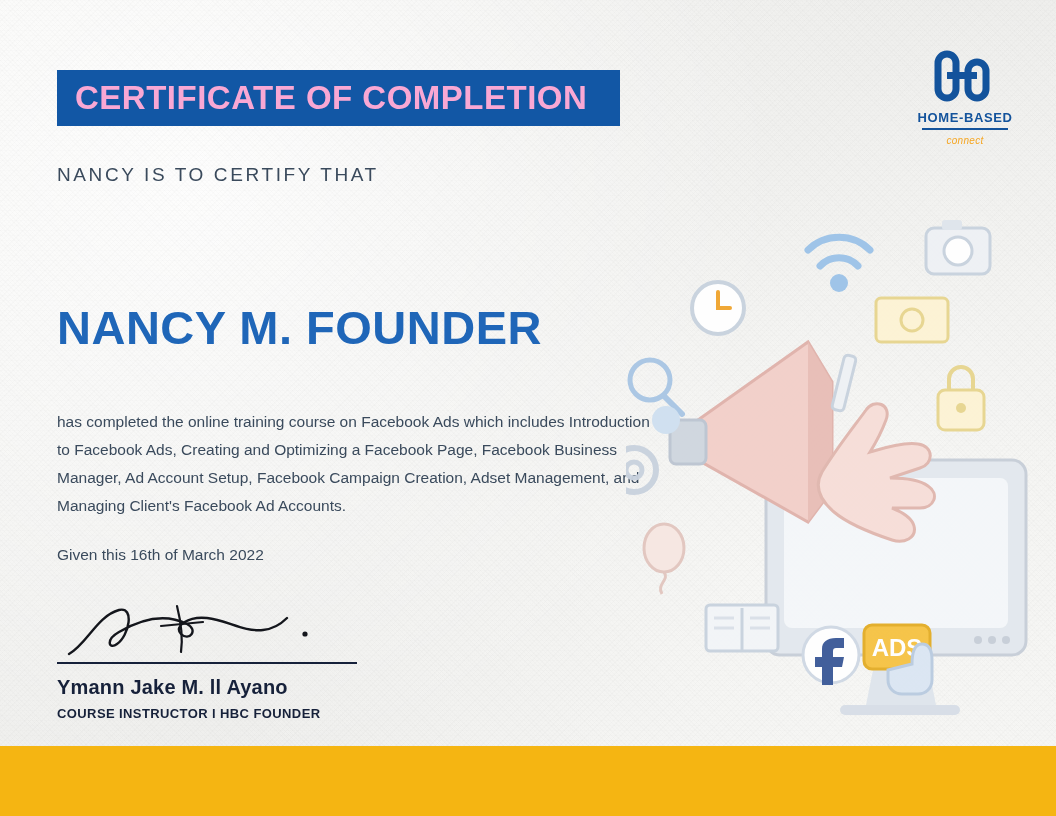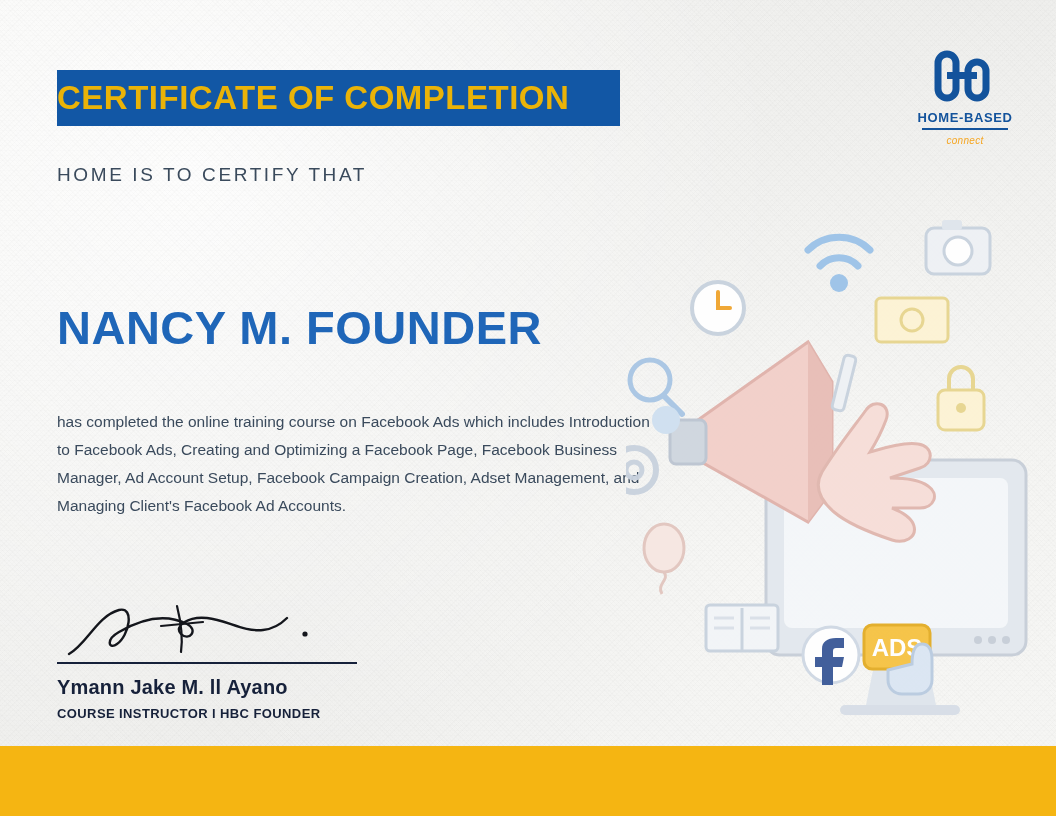--- a/index.html
+++ b/index.html
@@ -39,24 +39,25 @@
     position: absolute;
     left: 57px;
     top: 70px;
     width: 563px;
     height: 56px;
     background: #1257a5;
     display: flex;
     align-items: center;
   }
   .title-banner .title-text {
-    color: #eab308;
+    color: #f9a8d4;
     font-size: 33px;
     font-weight: bold;
     letter-spacing: 0.5px;
+    padding-left: 18px;
     white-space: nowrap;
   }
 
   
   .logo {
     position: absolute;
     right: 36px;
     top: 48px;
     width: 110px;
     text-align: center;
@@ -191,26 +192,27 @@
         <path d="M14 6 a9 9 0 0 1 9 9 v26 a9 9 0 0 1 -18 0 v-26 a9 9 0 0 1 9 -9 z" fill="none" stroke="#13539c" stroke-width="7" stroke-linecap="round"></path>
         <path d="M44 14 a9 9 0 0 1 9 9 v18 a9 9 0 0 1 -18 0 v-18 a9 9 0 0 1 9 -9 z" fill="none" stroke="#13539c" stroke-width="7" stroke-linecap="round"></path>
         <rect x="14" y="24" width="30" height="7" fill="#13539c"></rect>
       </svg>
     </div>
     <div class="logo-name">HOME-BASED</div>
     <div class="logo-underline"></div>
     <div class="logo-sub">connect</div>
   </div>
 
-  <div class="certify-line">HOME IS TO CERTIFY THAT</div>
+  <div class="certify-line">NANCY IS TO CERTIFY THAT</div>
 
   <div class="recipient">NANCY M. FOUNDER</div>
 
   <div class="body-text">has completed the online training course on Facebook Ads which includes Introduction to Facebook Ads, Creating and Optimizing a Facebook Page, Facebook Business Manager, Ad Account Setup, Facebook Campaign Creation, Adset Management, and Managing Client's Facebook Ad Accounts.</div>
 
+  <div class="given-date">Given this 16th of March 2022</div>
 
   <div class="signature-block">
     <div class="signature-mark">
       <svg width="300" height="70" viewBox="0 0 300 70" aria-hidden="true">
         <path d="M12 58 C30 48 40 20 62 14 C78 10 72 40 60 48 C52 54 48 44 62 36 C86 22 110 18 130 28 C142 34 132 46 124 38 C116 30 132 20 150 22 C170 24 186 36 206 34 C216 33 224 28 230 22" fill="none" stroke="#14161c" stroke-width="2.4" stroke-linecap="round"></path>
         <path d="M120 10 C124 26 126 42 124 56" fill="none" stroke="#14161c" stroke-width="2.2" stroke-linecap="round"></path>
         <path d="M104 30 L146 26" fill="none" stroke="#14161c" stroke-width="2.2" stroke-linecap="round"></path>
         <circle cx="248" cy="38" r="2.6" fill="#14161c"></circle>
       </svg>
     </div>

